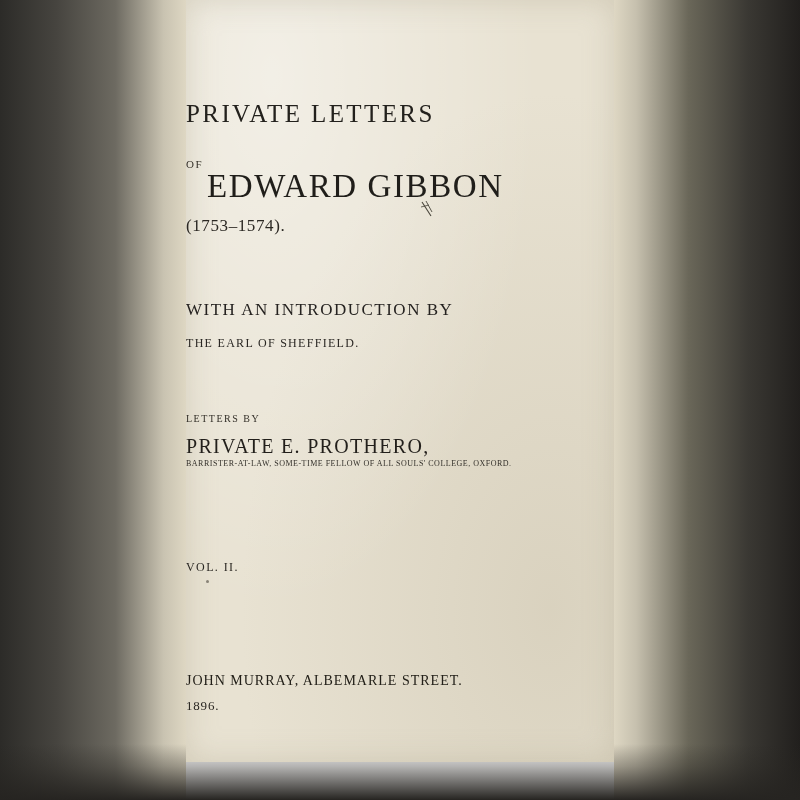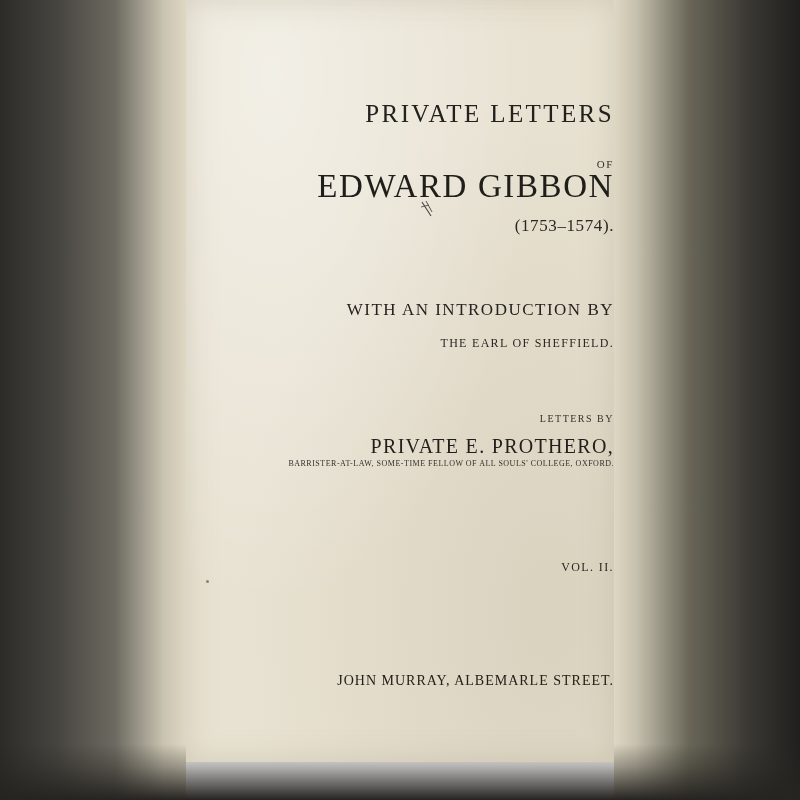--- a/index.html
+++ b/index.html
@@ -68,21 +68,21 @@
     top: 0;
     bottom: 0;
     color: #2a2722;
     text-align: center;
   }
 
   .line {
     position: absolute;
     left: 0;
     right: 0;
-    text-align: right;
+    text-align: left;
     white-space: nowrap;
   }
 
   .title-main {
     top: 100px;
     font-size: 25px;
     letter-spacing: 2.4px;
     font-weight: 400;
     color: #23211d;
   }
@@ -91,20 +91,21 @@
     font-size: 11px;
     letter-spacing: 1.6px;
     color: #353129;
     margin-top: 12px;
   }
   .author {
     top: 168px;
     font-size: 33px;
     letter-spacing: 1.6px;
     color: #201e1a;
+    padding-left: 21px;
   }
   .dates {
     top: 216px;
     font-size: 17px;
     letter-spacing: 0.6px;
     color: #2b2823;
   }
   .intro-by {
     top: 300px;
     font-size: 17px;
@@ -214,19 +215,20 @@
 
       <div class="line editor">PRIVATE E. PROTHERO,</div>
 
       <div class="line editor-desc">BARRISTER-AT-LAW, SOME-TIME FELLOW OF ALL SOULS' COLLEGE, OXFORD.</div>
 
       <div class="line volume">VOL. II.</div>
 
 
       <div class="line imprint-pub">JOHN MURRAY, ALBEMARLE STREET.</div>
 
+      <div class="line imprint-year">1896.</div>
 
       <div class="speck"></div>
 
     </div>
   </div>
 
 </div>
 
 </body></html>

